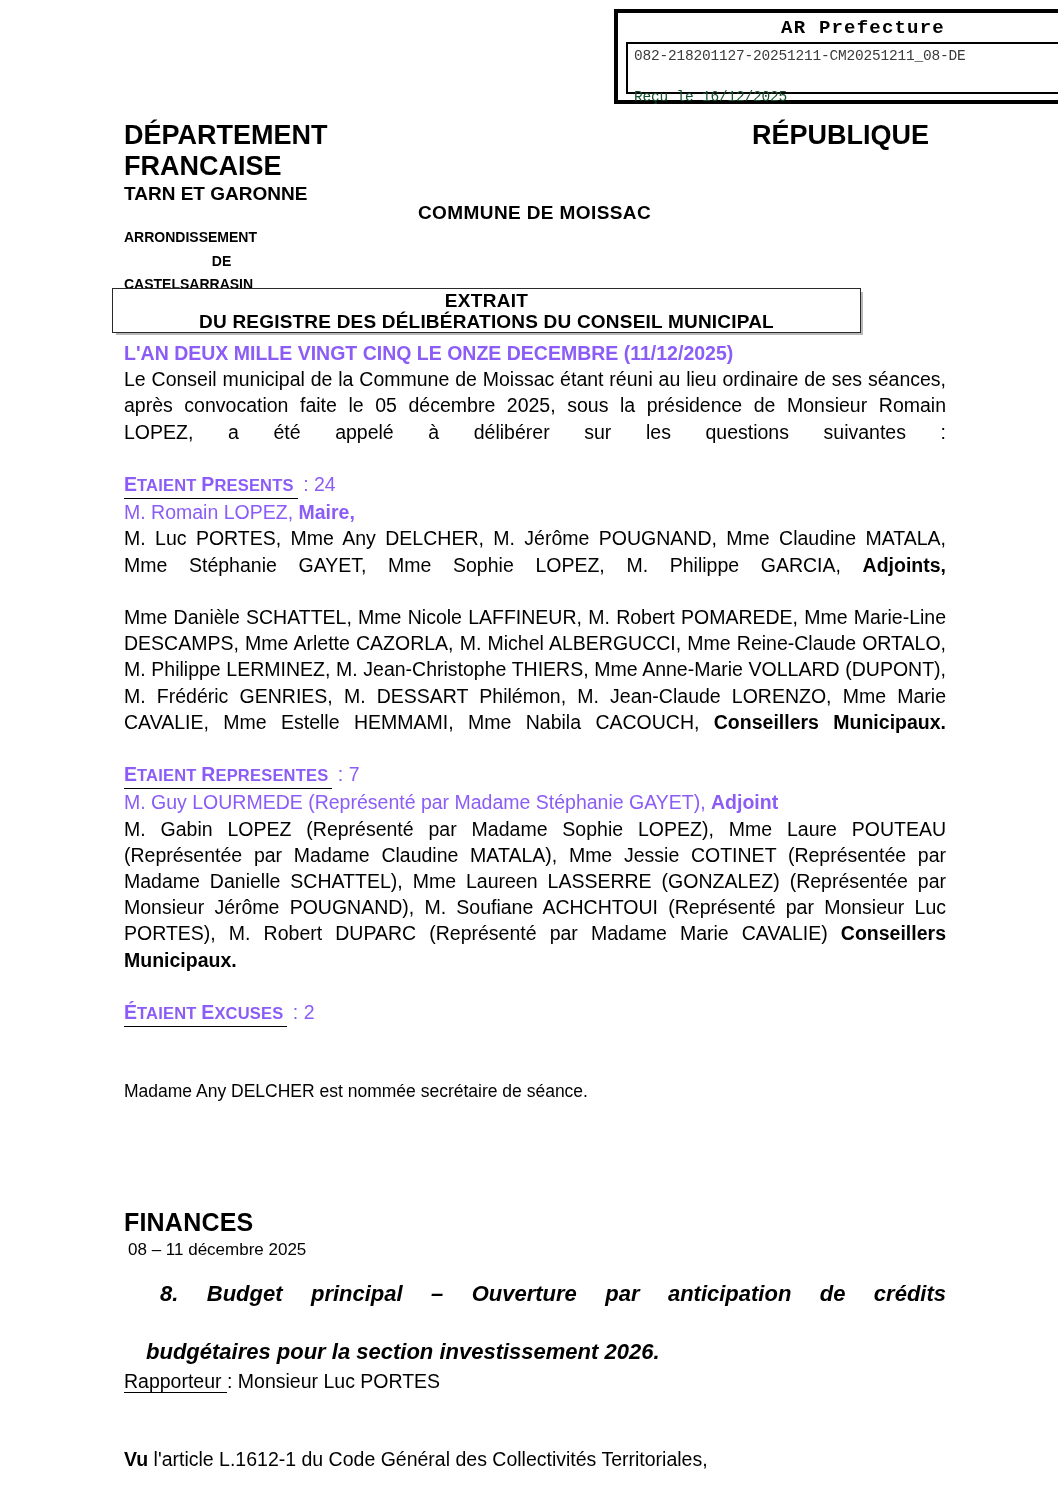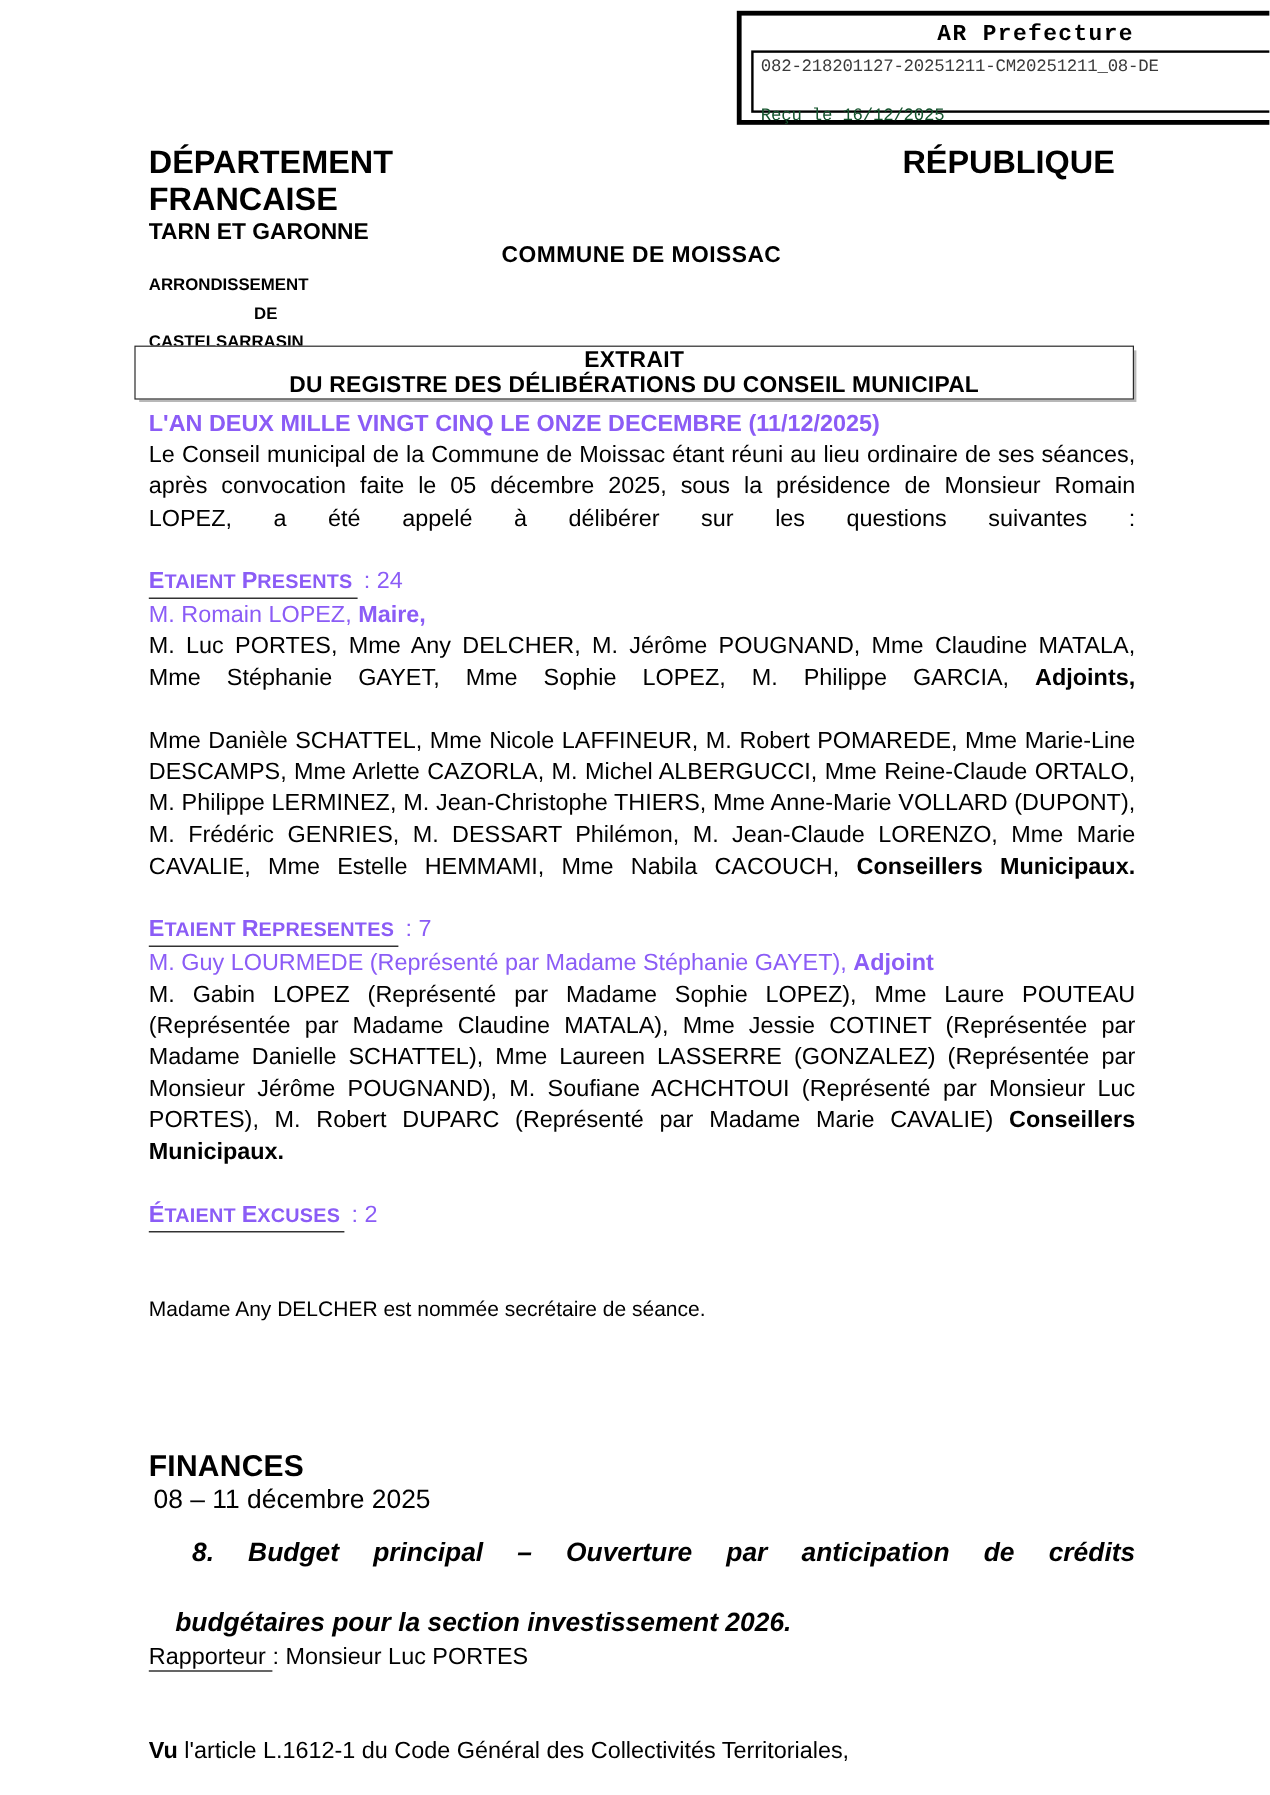--- a/index.html
+++ b/index.html
@@ -111,21 +111,21 @@
   }
   .hdr-arrond .l1 { display: block; text-align: left; }
   .hdr-arrond .l2 { display: block; text-align: center; }
   .hdr-arrond .l3 { display: block; text-align: left; }
 
   
   .extrait-box {
     position: absolute;
     left: 112px;
     top: 288px;
-    width: 833px;
+    width: 749px;
     height: 45px;
     border: 1.5px solid #2a2a2a;
     box-sizing: border-box;
     background: #fff;
     box-shadow: 3px 3px 0 -1px #b8b8b8;
   }
   .extrait-l1 {
     text-align: center;
     font-size: 19px;
     font-weight: bold;
@@ -183,21 +183,21 @@
   }
 
   
   .finances-title {
     font-size: 25px;
     font-weight: bold;
     line-height: 30px;
     letter-spacing: 0.2px;
   }
   .finances-date {
-    font-size: 22px;
+    font-size: 17px;
     line-height: 26px;
     padding-left: 4px;
   }
   .item-title {
     margin-top: 16px;
     margin-left: 22px;
     width: 800px;
     font-size: 22px;
     font-weight: bold;
     font-style: italic;

